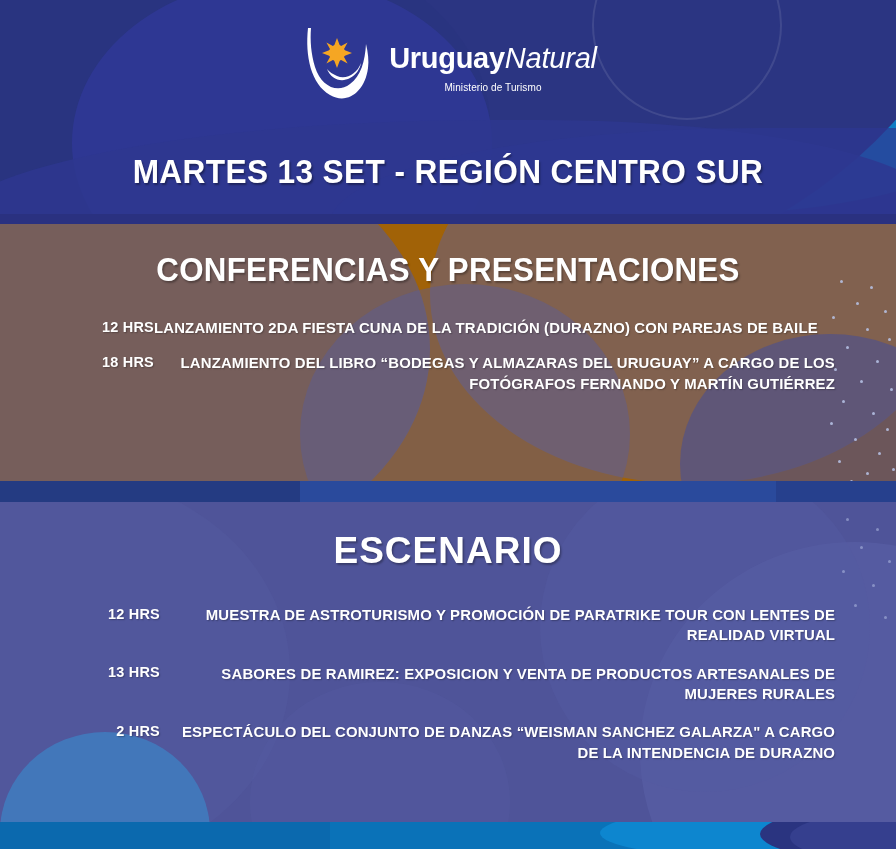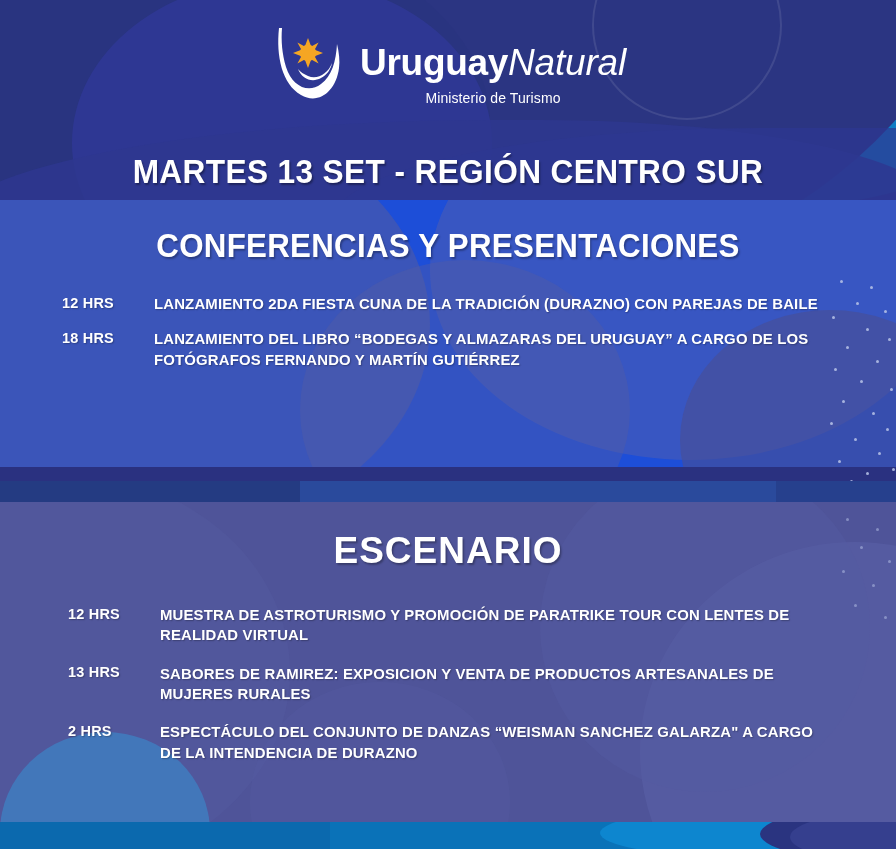--- a/index.html
+++ b/index.html
@@ -77,41 +77,41 @@
 
   
   .logo-block {
     position:absolute; left:0; top:22px; width:896px;
     display:flex; justify-content:center; align-items:flex-start;
     z-index:6;
   }
   .logo-inner { display:flex; align-items:flex-start; gap:14px; }
   .logo-mark { width:76px; height:84px; position:relative; flex:none; }
   .logo-words { padding-top:22px; }
-  .brand-line { font-size:37px; line-height:1; color:#ffffff; white-space:nowrap; }
+  .brand-line { font-size:29px; line-height:1; color:#ffffff; white-space:nowrap; }
   .brand-a { font-weight:bold; letter-spacing:-.3px; }
   .brand-b { font-style:italic; font-weight:normal; letter-spacing:-.2px; }
   .brand-sub {
-    margin-top:9px; font-size:14px; color:#ffffff;
+    margin-top:9px; font-size:10px; color:#ffffff;
     text-align:center; letter-spacing:.1px;
   }
 
   .poster-title {
     position:absolute; left:0; top:152px; width:896px;
     text-align:center; z-index:7;
     color:#ffffff; font-size:34px; font-weight:bold;
     letter-spacing:.4px;
     transform:scaleX(.93); transform-origin:center;
     text-shadow:1.5px 1.5px 2px rgba(0,0,0,.35);
   }
 
   
   .sec-conf {
-    position:absolute; left:0; top:200px; width:896px; height:267px;
-    background:#1d4ed8; overflow:hidden;
+    position:absolute; left:0; top:224px; width:896px; height:267px;
+    background:#a16207; overflow:hidden;
   }
   .sec-conf .bgc1 {
     position:absolute; width:560px; height:430px; left:-130px; top:-90px;
     background:#545ba0; border-radius:50%; opacity:.55;
   }
   .sec-conf .bgc2 {
     position:absolute; width:520px; height:380px; left:430px; top:-120px;
     background:#5b62a8; border-radius:50%; opacity:.45;
   }
   .sec-conf .bgc3 {
@@ -194,21 +194,21 @@
   }
   .heading-conf {
     padding-top:26px; font-size:34px; letter-spacing:.3px;
     transform:scaleX(.92); transform-origin:center;
   }
   .heading-esc {
     padding-top:28px; font-size:37px; letter-spacing:1px;
   }
 
   
-  .items { position:relative; z-index:5; }
+  .items { position:relative; z-index:5;text-align:right; }
   .items-conf { margin-top:29px; padding:0 40px 0 62px; }
   .items-esc  { margin-top:33px; padding:0 40px 0 68px; }
 
   .item { display:flex; align-items:flex-start; }
   .items-conf .item { margin-bottom:15px; }
   .items-esc .item  { margin-bottom:18px; }
 
   .item-time {
     flex:none; width:92px;
     color:#ffffff; font-weight:bold; font-size:14.5px;

